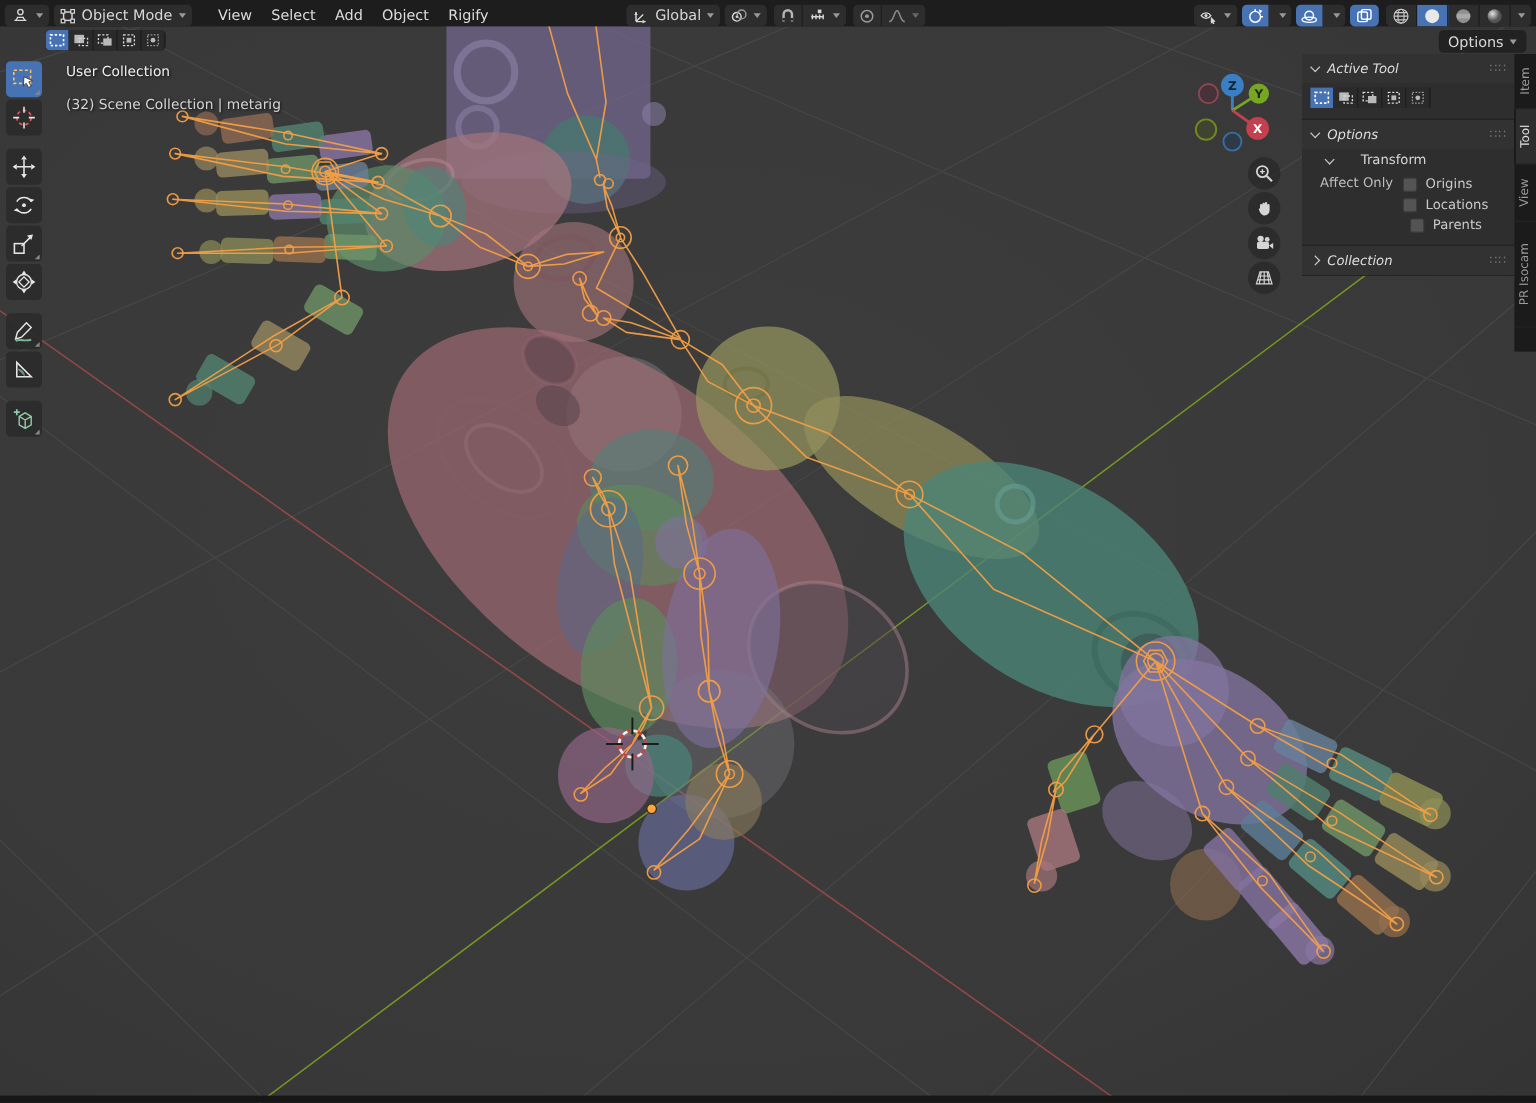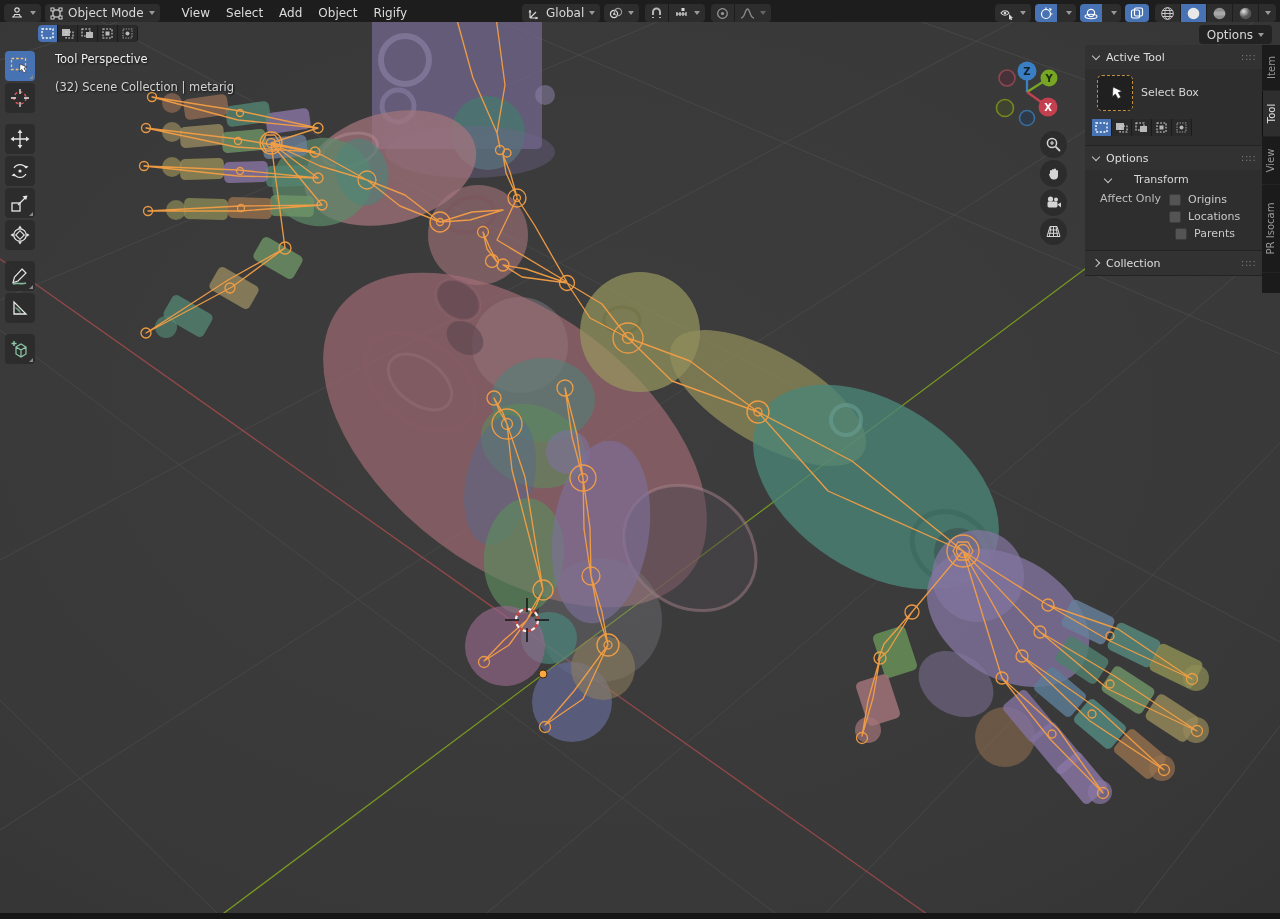--- a/index.html
+++ b/index.html
@@ -31,21 +31,21 @@
   .tool-gap { height:9px; }
   .tri { position:absolute; right:2px; bottom:2px; width:0; height:0; border-left:4px solid transparent; border-bottom:4px solid #8a8a8a; }
   
   #vp-label1 { position:absolute; left:55px; top:52px; color:#eeeeee; font-size:11.5px; text-shadow:1px 1px 2px #111; z-index:20; }
   #vp-label2 { position:absolute; left:55px; top:80px; color:#d4d4d4; font-size:11.5px; text-shadow:1px 1px 2px #111; z-index:20; }
   
   .navbtn { position:absolute; left:1040px; width:27px; height:27px; border-radius:50%; background:rgba(38,38,38,.66); display:flex; align-items:center; justify-content:center; z-index:20; }
   
   #sidebar { position:absolute; left:1085px; top:45px; width:177px; z-index:25; font-size:11px; }
   .panel-sec { background:#2e2e2e; border-bottom:1px solid #232323; }
-  .panel-head { height:24px; display:flex; align-items:center; padding:0 6px; background:#323232; color:#dedede; }
+  .panel-head { height:24px; display:flex; align-items:center; padding:0 6px; background:#323232; color:#dedede;font-style:italic; }
   .chev { width:6px; height:6px; border-right:1.4px solid #c8c8c8; border-bottom:1.4px solid #c8c8c8; display:inline-block; margin:0 7px 2px 2px; transform:rotate(45deg); }
   .chev.closed { transform:rotate(-45deg); margin-bottom:0; }
   .dots { margin-left:auto; color:#7a7a7a; font-size:10px; letter-spacing:1px; }
   .prow { display:flex; align-items:center; padding:3px 8px; color:#c9c9c9; }
   .checkbox { width:12px; height:12px; background:#545454; border-radius:2px; border:1px solid #3c3c3c; margin-right:7px; }
   #tool-icon-big { width:36px; height:36px; border:1.5px dashed #c4913f; border-radius:5px; background:#202020; display:flex; align-items:center; justify-content:center; margin:6px 8px 4px 12px; }
   
   #tabstrip { position:absolute; left:1262px; top:45px; width:18px; height:248px; background:#1b1b1b; z-index:26; }
   .vtab { position:relative; width:18px; display:flex; align-items:center; justify-content:center; color:#9a9a9a; font-size:10px; border-bottom:1px solid #242424; }
   .vtab span { transform:rotate(-90deg); white-space:nowrap; display:block; }
@@ -497,21 +497,21 @@
   <div class="tool-gap"></div>
   <div class="tool-btn">
     <svg width="20" height="20" viewBox="0 0 20 20">
       <path d="M6,8 l5,-3 l5,3 l0,7 l-5,3 l-5,-3 Z M6,8 l5,3 l5,-3 M11,11 V18" fill="none" stroke="#8fc9a8" stroke-width="1.2"></path>
       <path d="M4,2 v5 M1.5,4.5 h5" stroke="#8fc9a8" stroke-width="1.4"></path>
     </svg>
     <span class="tri"></span>
   </div>
 </div>
 
-<div id="vp-label1">Tool Perspective</div>
+<div id="vp-label1">User Collection</div>
 <div id="vp-label2">(32) Scene Collection | metarig</div>
 
 <svg class="abs" style="left:982px; top:47px; z-index:20;" width="92" height="92" viewBox="0 0 92 92">
   <g stroke-width="2.4">
     <line x1="45" y1="45" x2="45" y2="24" stroke="#3a7fc4"></line>
     <line x1="45" y1="45" x2="67" y2="31" stroke="#77a524"></line>
     <line x1="45" y1="45" x2="66" y2="60" stroke="#c4404f"></line>
   </g>
   <circle cx="25" cy="31" r="8" fill="#463238" stroke="#8a4752" stroke-width="1.6"></circle>
   <circle cx="23" cy="61" r="8.5" fill="#3f4430" stroke="#75871f" stroke-width="1.6"></circle>
@@ -550,28 +550,20 @@
   </svg>
 </div>
 
 <div id="sidebar">
   <div class="panel-sec">
     <div class="panel-head">
       <span class="chev"></span>
       <span>Active Tool</span>
       <span class="dots">∷∷</span>
     </div>
-    <div style="display:flex; align-items:center;">
-      <div id="tool-icon-big">
-        <svg width="22" height="20" viewBox="0 0 22 20">
-          <path d="M9,4 l9,4.2 l-3.8,1.4 l2.6,4.6 l-2.8,1.5 l-2.6,-4.7 l-3,2.8 Z" fill="#fff" stroke="#222" stroke-width=".6"></path>
-        </svg>
-      </div>
-      <span style="color:#d6d6d6">Select Box</span>
-    </div>
     <div style="display:flex; padding:4px 0 9px 7px;">
       <div class="selmode on">
         <svg width="13" height="11" viewBox="0 0 13 11">
             <rect x="1" y="1" width="11" height="9" fill="none" stroke="#fff" stroke-width="1.4" stroke-dasharray="2 1.6"></rect>
           </svg>
       </div>
       <div class="selmode">
         <svg width="13" height="11" viewBox="0 0 13 11">
             <rect x="1" y="1" width="8" height="7" fill="#b9b9b9"></rect>
             <rect x="5" y="4" width="7" height="6" fill="none" stroke="#d8d8d8" stroke-width="1.1" stroke-dasharray="1.8 1.4"></rect>

